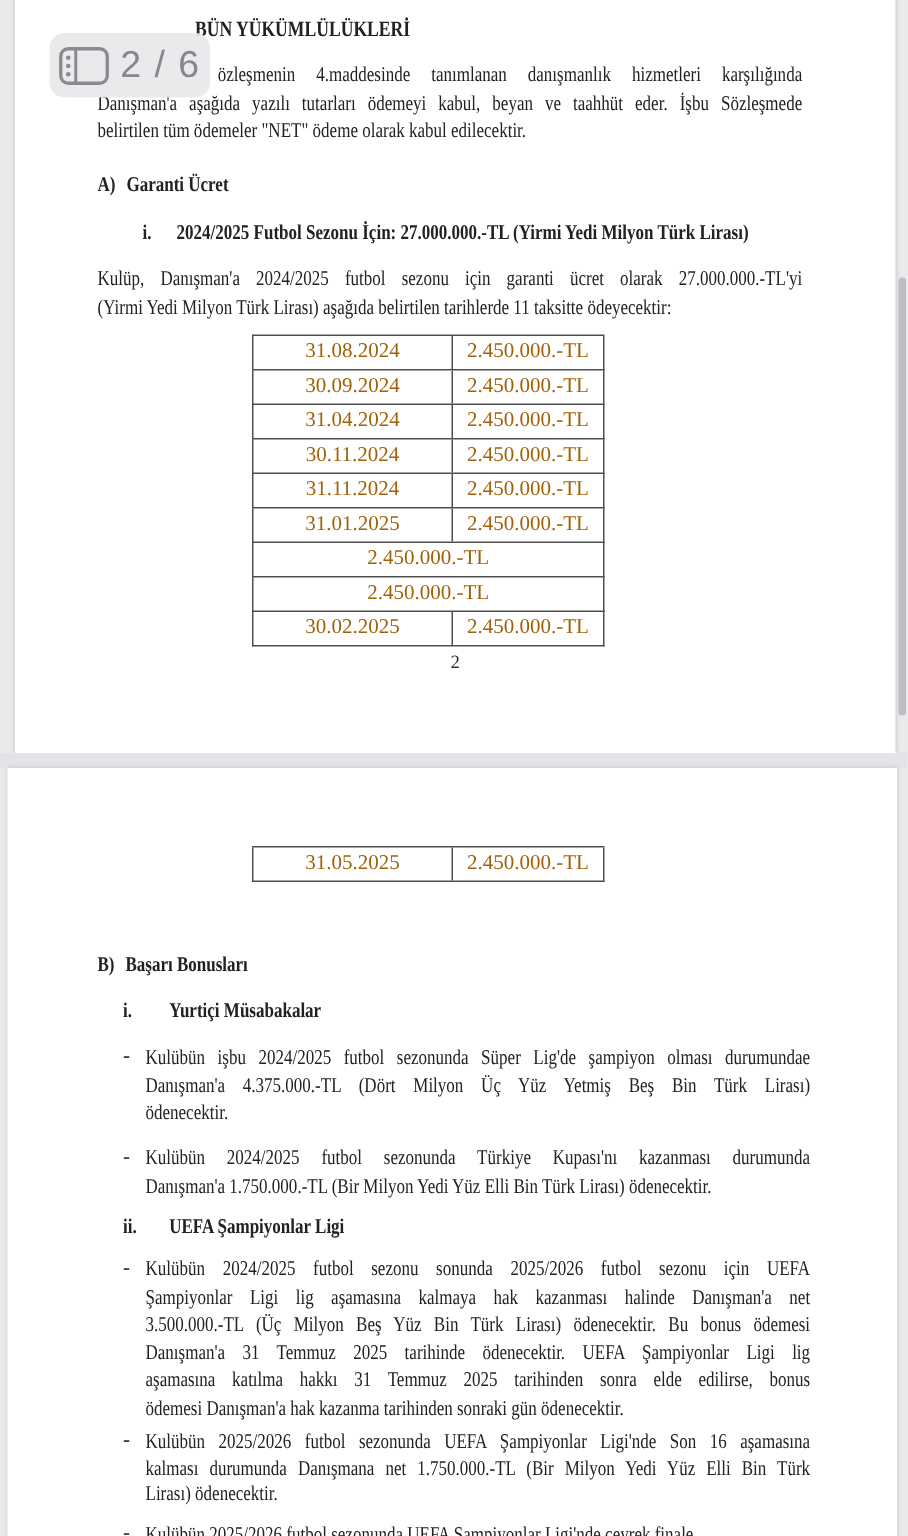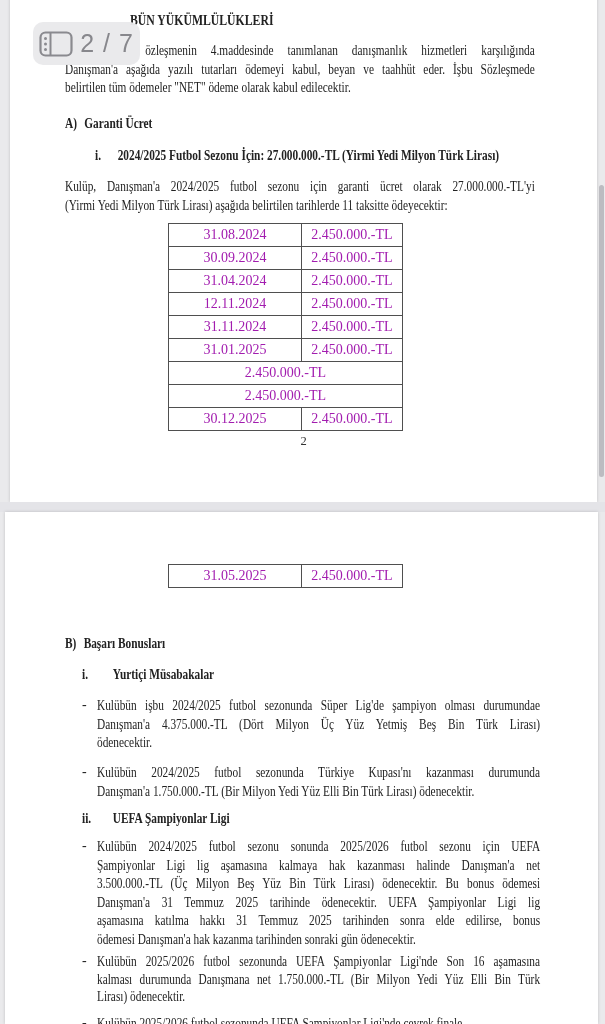--- a/index.html
+++ b/index.html
@@ -26,21 +26,21 @@
 
   
   .doc-heading { left:120px; top:17px; width:420px; white-space:nowrap; font-weight:bold; font-size:14.5px; }
   .intro      { left:55px; top:48px;  width:580px; }
   .intro .line:first-child { padding-left:99px; }
   .section-a  { left:55px; top:121px; width:580px; }
   .item-i     { left:85px; top:153px; width:552px; }
   .item-i .marker { display:inline-block; width:28px; }
   .para2      { left:55px; top:184px; width:580px; }
 
-  .pay-table { position:absolute; border-top:1px solid #4f4f4f; font-size:14px; color:#a21caf; }
+  .pay-table { position:absolute; border-top:1px solid #4f4f4f; font-size:14px; color:#a16207; }
   #table-one { left:158px; top:229px; width:235px; }
   #table-two { left:163px; top:52px;  width:235px; }
   .trow { display:flex; height:23px; border:1px solid #4f4f4f; border-top:none; }
   .tcell { display:flex; align-items:center; justify-content:center; }
   .tcell.date { width:133px; border-right:1px solid #4f4f4f; }
   .tcell.amount { flex:1; }
 
   .page-number { position:absolute; left:0; top:440px; width:100%; text-align:center;
                  font-size:12.5px; color:#333; transform:none; }
 
@@ -104,39 +104,39 @@
     </div>
       <div class="trow">
       <div class="tcell date">30.09.2024</div>
       <div class="tcell amount">2.450.000.-TL</div>
     </div>
       <div class="trow">
       <div class="tcell date">31.04.2024</div>
       <div class="tcell amount">2.450.000.-TL</div>
     </div>
       <div class="trow">
-      <div class="tcell date">12.11.2024</div>
+      <div class="tcell date">30.11.2024</div>
       <div class="tcell amount">2.450.000.-TL</div>
     </div>
       <div class="trow">
       <div class="tcell date">31.11.2024</div>
       <div class="tcell amount">2.450.000.-TL</div>
     </div>
       <div class="trow">
       <div class="tcell date">31.01.2025</div>
       <div class="tcell amount">2.450.000.-TL</div>
     </div>
       <div class="trow">
       <div class="tcell amount">2.450.000.-TL</div>
     </div>
       <div class="trow">
       <div class="tcell amount">2.450.000.-TL</div>
     </div>
       <div class="trow">
-      <div class="tcell date">30.12.2025</div>
+      <div class="tcell date">30.02.2025</div>
       <div class="tcell amount">2.450.000.-TL</div>
     </div>
     </div>
 
   <div class="page-number">2</div>
 </div>
 
 <div class="gap-band"></div>
 
 <div class="page" id="page-two">
@@ -204,16 +204,16 @@
 <div id="page-indicator">
   <span style="display:inline-flex">
     <svg width="34" height="26" viewBox="0 0 34 26">
       <rect x="1.5" y="1.5" width="31" height="23" rx="5" fill="none" stroke="#8a8a8f" stroke-width="2.2"></rect>
       <line x1="11.5" y1="1.5" x2="11.5" y2="24.5" stroke="#8a8a8f" stroke-width="2"></line>
       <circle cx="6.5" cy="7.5" r="1.5" fill="#8a8a8f"></circle>
       <circle cx="6.5" cy="13" r="1.5" fill="#8a8a8f"></circle>
       <circle cx="6.5" cy="18.5" r="1.5" fill="#8a8a8f"></circle>
     </svg>
   </span>
-  <span class="label">2 / 7</span>
+  <span class="label">2 / 6</span>
 </div>
 
 <div id="scrollbar-thumb"></div>
 
 </body></html>

